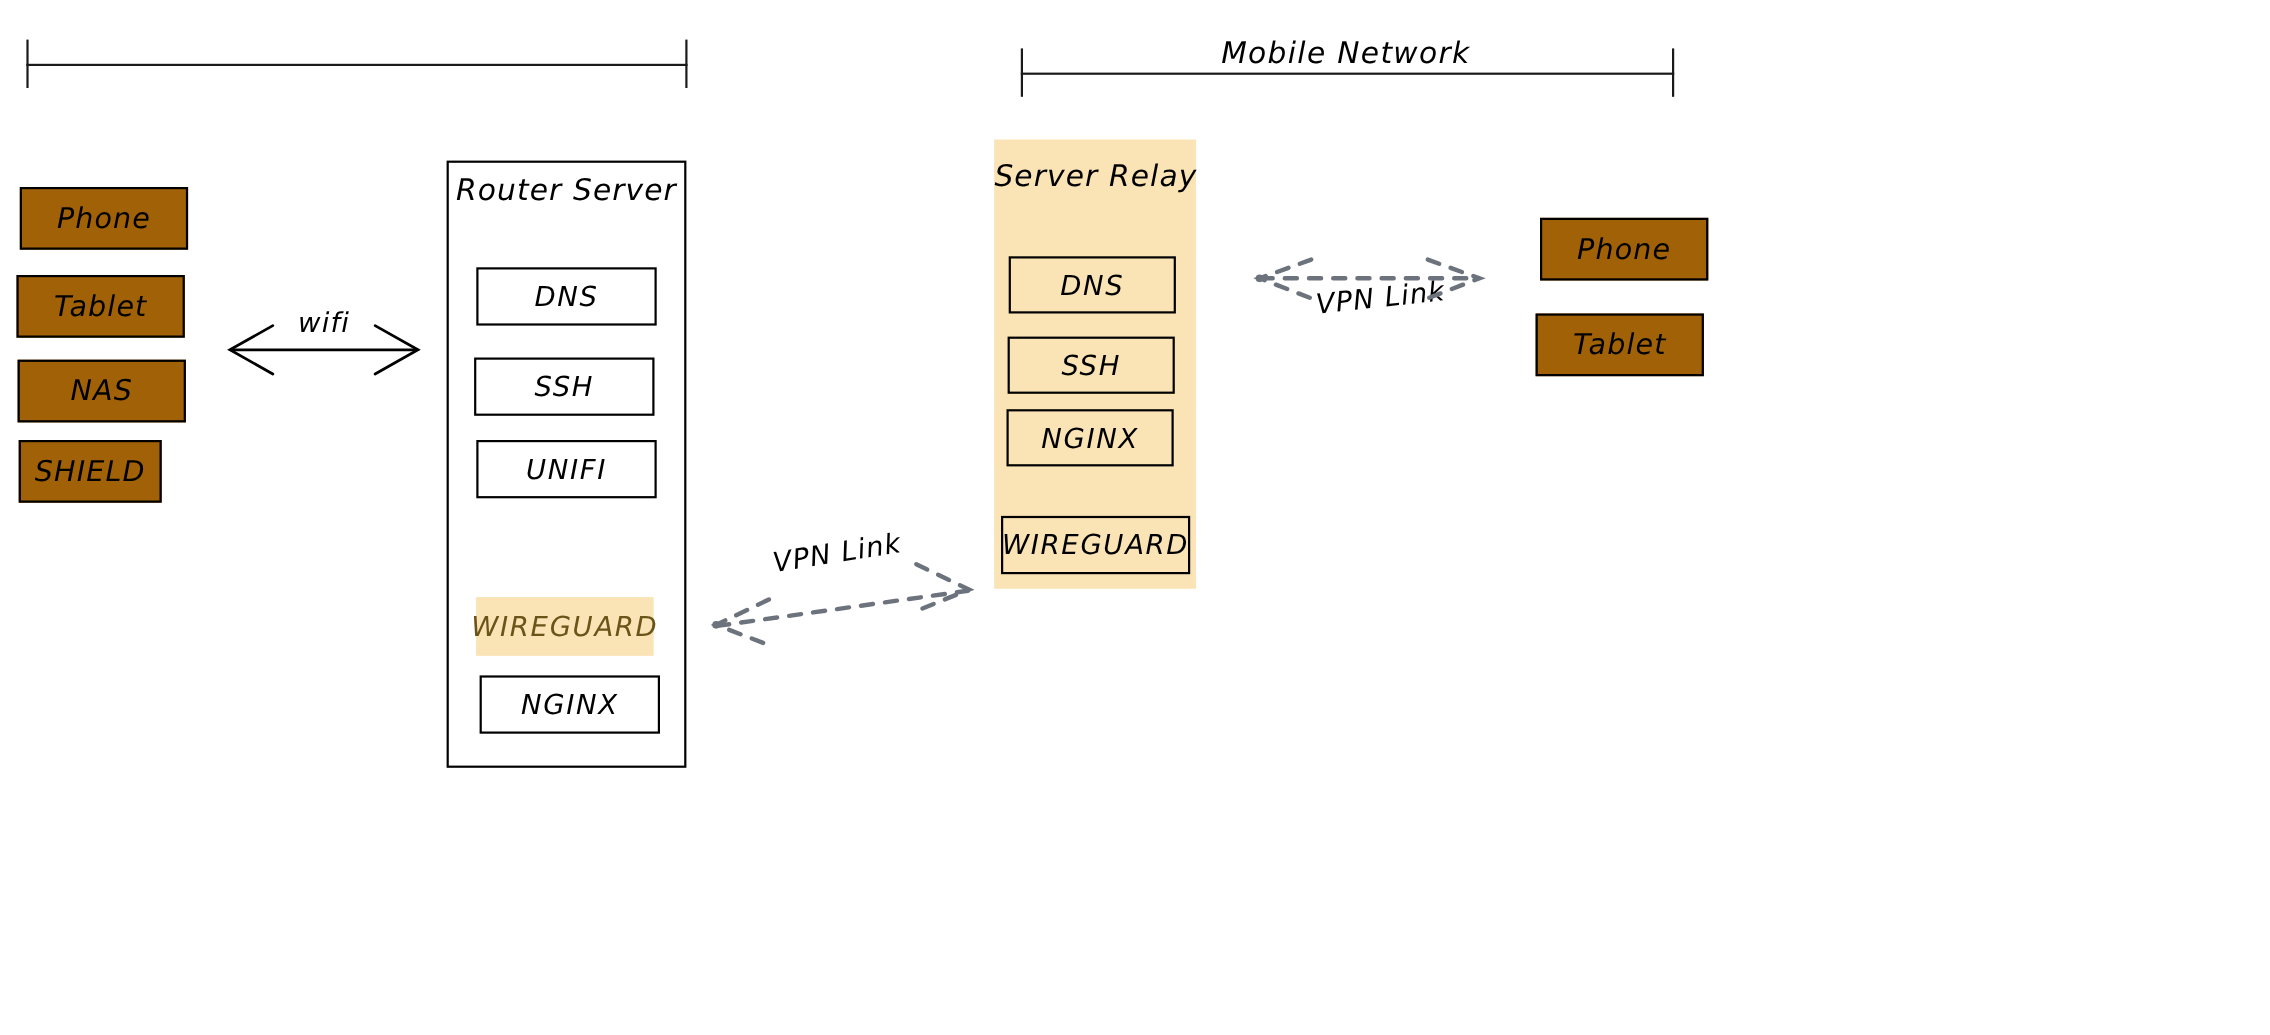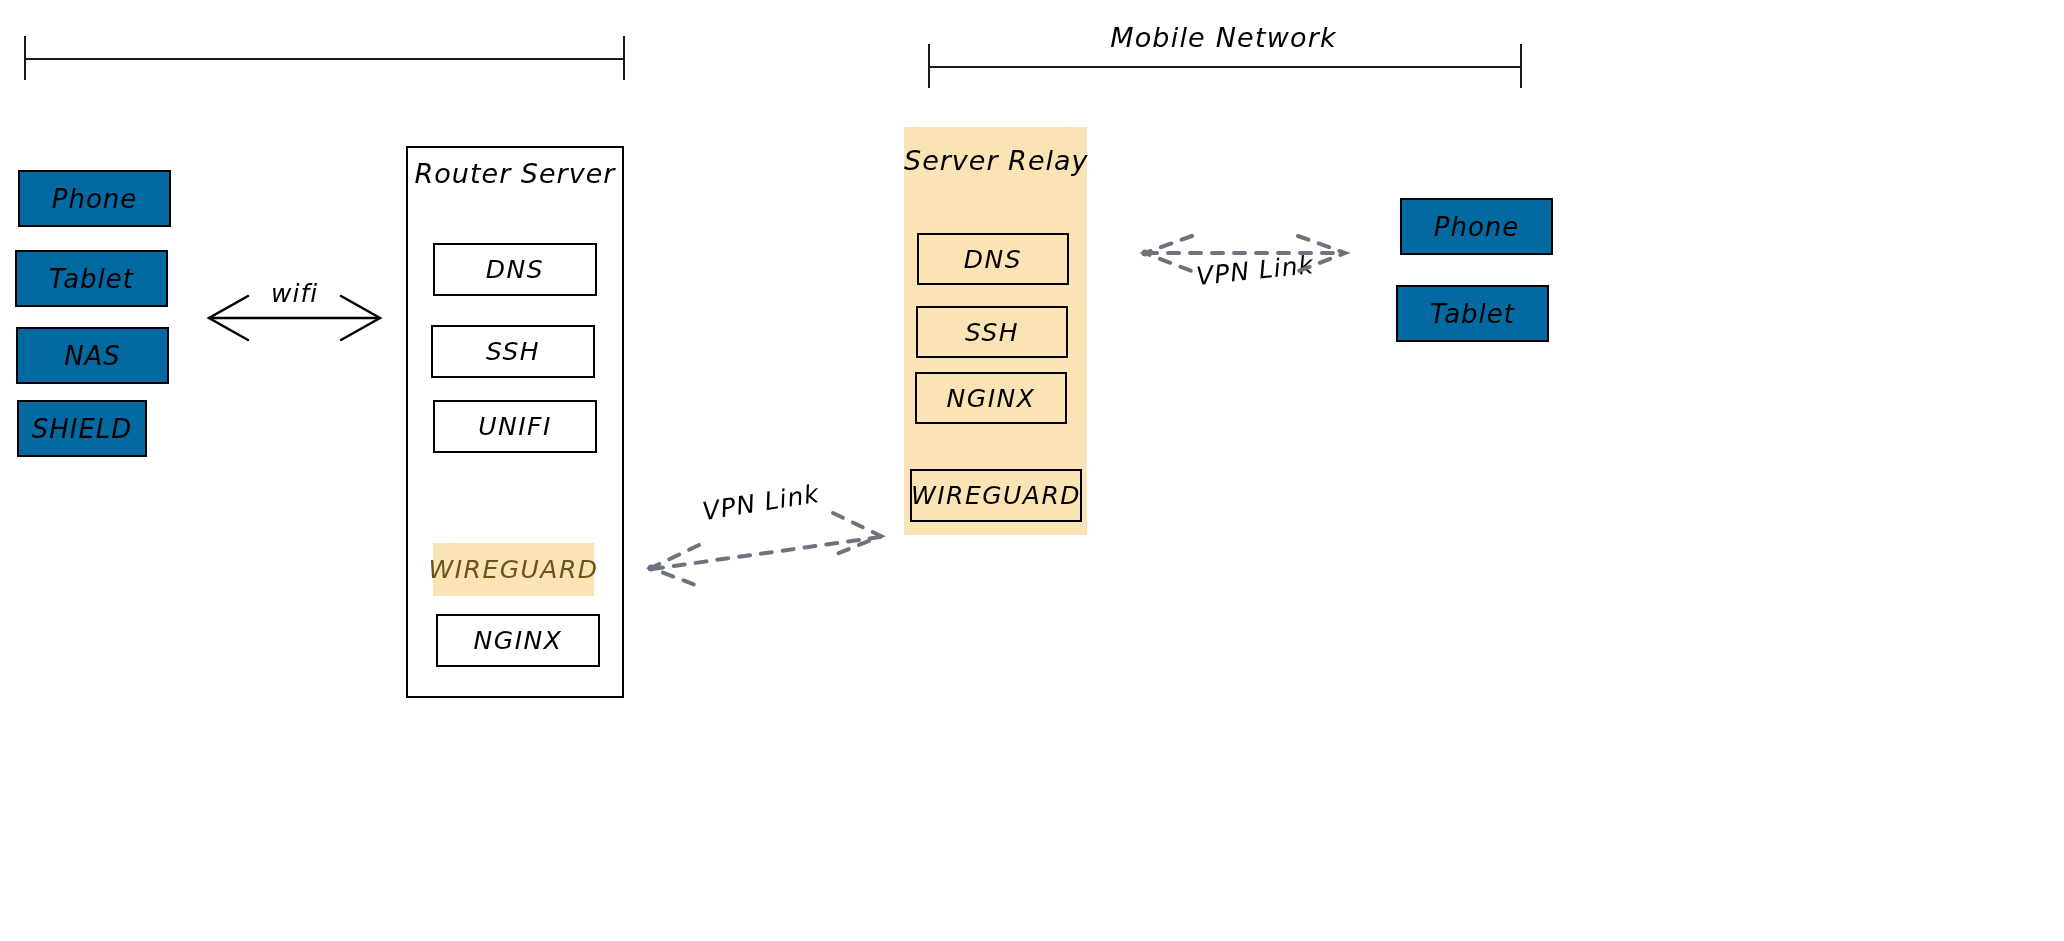--- a/index.html
+++ b/index.html
@@ -37,21 +37,21 @@
   .bracket-tick {
     position: absolute;
     width: 2px;
     background: #1a1a1a;
   }
 
   
   .box {
     position: absolute;
     border: 2px solid #000000;
-    background: #0369a1;
+    background: #a16207;
     display: flex;
     align-items: center;
     justify-content: center;
     font-family: "DejaVu Sans", sans-serif;
     font-size: 26px;
     font-style: italic;
     letter-spacing: 1px;
     color: #000000;
     white-space: nowrap;
   }
@@ -123,21 +123,21 @@
 </style>
 </head>
 <body>
 
 <div id="canvas">
 
   <div class="bracket-line" style="left:24px; top:58px; width:601px;"></div>
   <div class="bracket-tick" style="left:24px; top:36px; height:44px;"></div>
   <div class="bracket-tick" style="left:623px; top:36px; height:44px;"></div>
 
-  <div class="bracket-label" style="left:925px; top:22px; width:597px;">Mobile Network</div>
+  <div class="bracket-label" style="left:925px; top:33px; width:597px;">Mobile Network</div>
   <div class="bracket-line" style="left:928px; top:66px; width:594px;"></div>
   <div class="bracket-tick" style="left:928px; top:44px; height:44px;"></div>
   <div class="bracket-tick" style="left:1520px; top:44px; height:44px;"></div>
 
   <div class="box" style="left:18px; top:170px; width:153px; height:57px;">Phone</div>
   <div class="box" style="left:15px; top:250px; width:153px; height:57px;">Tablet</div>
   <div class="box" style="left:16px; top:327px; width:153px; height:57px;">NAS</div>
   <div class="box" style="left:17px; top:400px; width:130px; height:57px;">SHIELD</div>
 
   <div class="panel" style="left:406px; top:146px; width:218px; height:552px;"></div>

